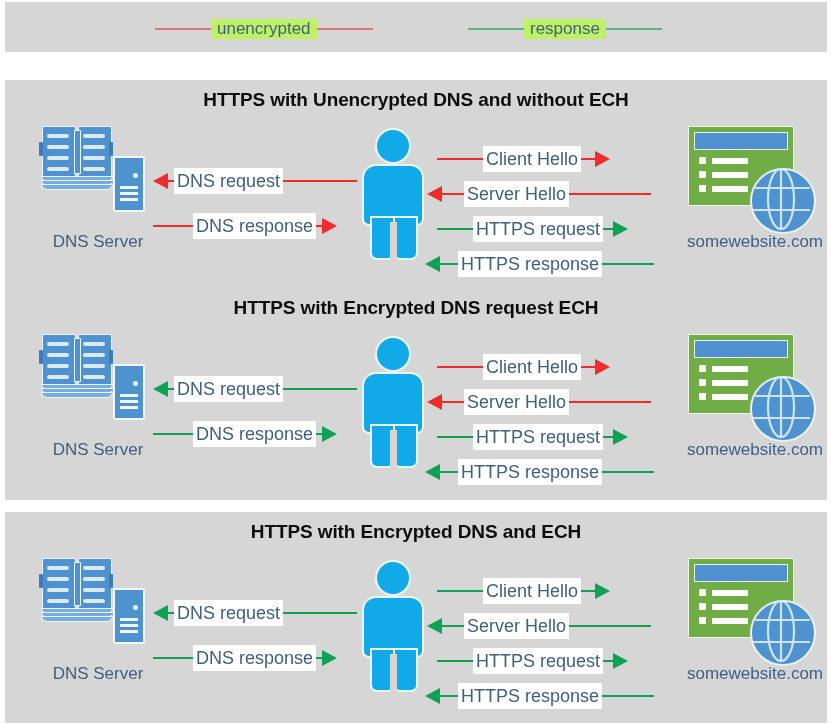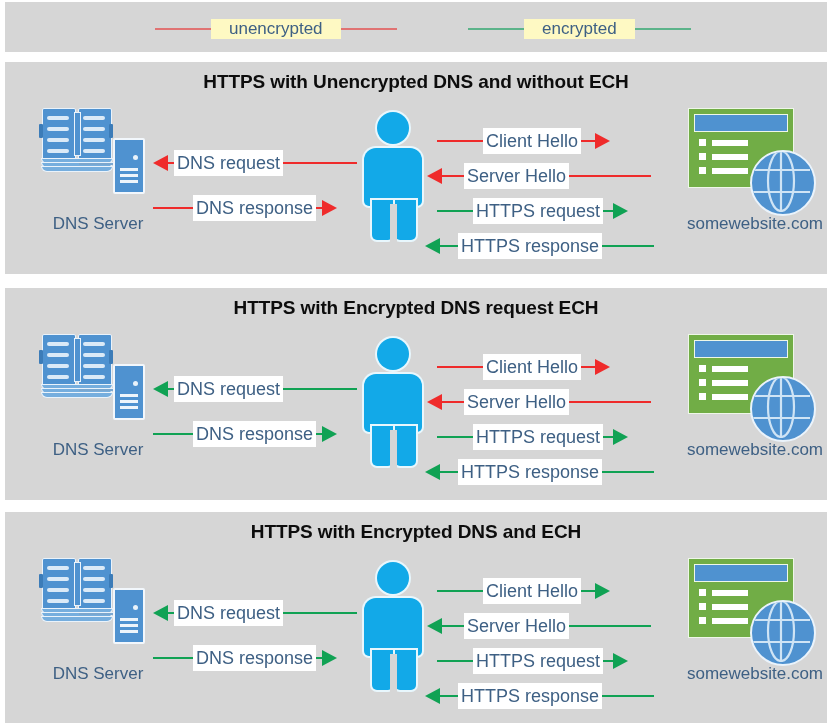--- a/index.html
+++ b/index.html
@@ -10,30 +10,30 @@
     overflow:hidden;
   }
   .page{position:relative;width:832px;height:725px;background:#ffffff;}
 
   
   .band{
     position:absolute;left:5px;width:822px;
     background:#d6d6d6;
   }
   #legend-band{top:2px;height:50px;}
-  #panel-0{top:62px;height:212px;}
+  #panel-0{top:80px;height:212px;}
   #panel-1{top:288px;height:212px;}
   #panel-2{top:512px;height:211px;}
 
   
   .legend-item{position:absolute;top:17px;height:20px;display:flex;align-items:center;}
   .legend-rule{height:0;border-top:2px solid;width:56px;}
   .legend-label{
-    background:#fef9c3;color:#3e6084;
-    font-size:17px;line-height:20px;padding:0 18px;white-space:nowrap;
+    background:#bef264;color:#3e6084;
+    font-size:17px;line-height:20px;padding:0 6px;white-space:nowrap;
   }
   #legend-unencrypted{left:150px;}
   #legend-encrypted{left:463px;}
 
   
   .panel-title{
     position:absolute;left:0;right:0;top:9px;
     text-align:center;
     font-size:19px;font-weight:bold;color:#0d0d0d;
     letter-spacing:-0.1px;
@@ -151,21 +151,21 @@
 <div class="page">
 
   <div class="band" id="legend-band">
     <div class="legend-item" id="legend-unencrypted">
       <span class="legend-rule" style="border-color:#e07373"></span>
       <span class="legend-label">unencrypted</span>
       <span class="legend-rule" style="border-color:#e07373"></span>
     </div>
     <div class="legend-item" id="legend-encrypted">
       <span class="legend-rule" style="border-color:#5cb38a"></span>
-      <span class="legend-label">encrypted</span>
+      <span class="legend-label">response</span>
       <span class="legend-rule" style="border-color:#5cb38a"></span>
     </div>
   </div>
 
   <div class="band" id="panel-0">
       <div class="panel-title">HTTPS with Unencrypted DNS and without ECH</div>
       <div class="dns-group">
         <div class="book">
           <div class="book-page left">
             <div class="book-line" style="top: 7px;"></div>

